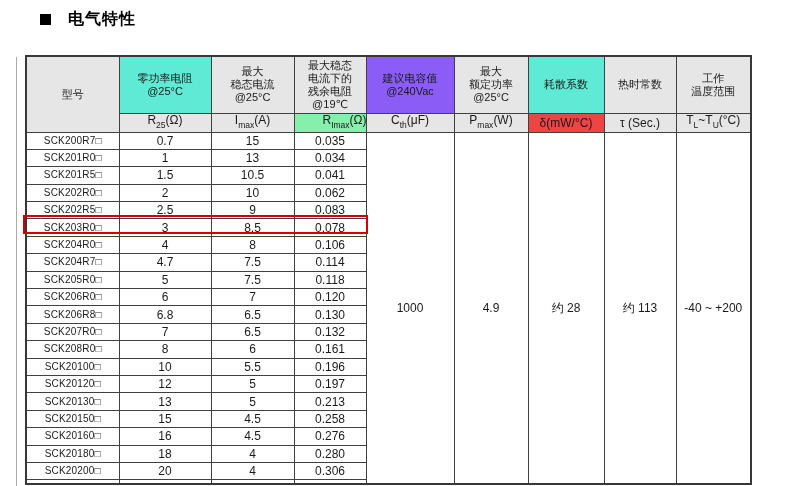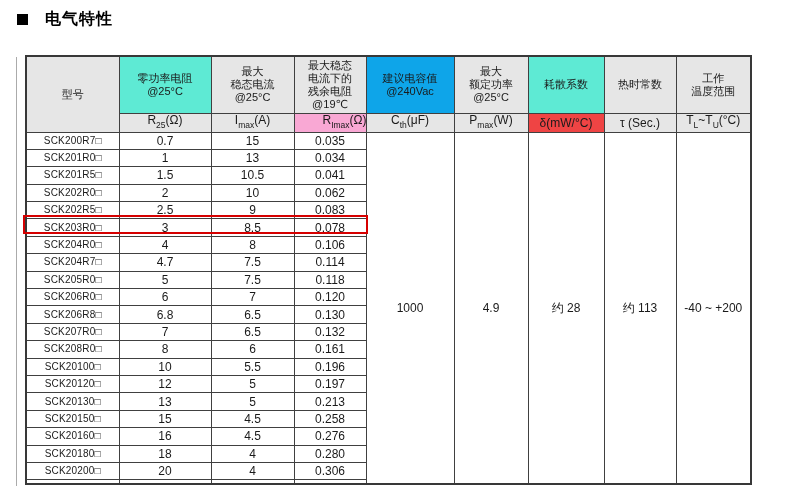--- a/index.html
+++ b/index.html
@@ -1,20 +1,20 @@
 <!DOCTYPE html>
 <html><head>
 <meta charset="utf-8">
 <style>
   * { margin:0; padding:0; box-sizing:border-box; }
   html,body { width:785px; height:486px; overflow:hidden; background:#ffffff;
     font-family:"Liberation Sans","DejaVu Sans",sans-serif; color:#1a1a1a; }
   .page { position:relative; width:785px; height:486px; background:#fff; }
 
-  .section-title-row { position:absolute; left:17px; top:9px; display:flex; align-items:center; gap:17px; }
+  .section-title-row { position:absolute; left:40px; top:9px; display:flex; align-items:center; gap:17px; }
   .bullet { width:11px; height:11px; background:#000; }
   .section-title { font-size:16px; font-weight:bold; letter-spacing:1px; color:#000; }
 
   .spec-table { position:absolute; left:25px; top:55px; border-collapse:collapse;
     table-layout:fixed; width:725px; border:2px solid #383838; }
   .spec-table td, .spec-table th { border:1px solid #404040; text-align:center;
     vertical-align:middle; overflow:hidden; }
 
   thead th { background:#e6e6e6; font-weight:normal; }
   tr.hdr-main { height:57px; }
@@ -64,34 +64,34 @@
         <th class="model-hdr" rowspan="2" style="background: rgb(230, 230, 230);">型号</th>
         <th style="background: #5eead4;">零功率电阻
 @25°C</th>
         <th style="background: rgb(230, 230, 230);">最大
 稳态电流
 @25°C</th>
         <th style="background: rgb(230, 230, 230);">最大稳态
 电流下的
 残余电阻
 @19℃</th>
-        <th style="background: #0ea5e9;">建议电容值
+        <th style="background: #8b5cf6;">建议电容值
 @240Vac</th>
         <th style="background: rgb(230, 230, 230);">最大
 额定功率
 @25°C</th>
         <th style="background: #5eead4;">耗散系数</th>
         <th style="background: rgb(230, 230, 230);">热时常数</th>
         <th style="background: rgb(230, 230, 230);">工作
 温度范围</th>
       </tr>
       <tr class="hdr-unit">
         <th style="background: rgb(230, 230, 230);">R<sub>25</sub>(Ω)</th>
         <th style="background: rgb(230, 230, 230);">I<sub>max</sub>(A)</th>
-        <th style="background: #f9a8d4; padding-left: 28px;">R<sub>Imax</sub>(Ω)</th>
+        <th style="background: #86efac; padding-left: 28px;">R<sub>Imax</sub>(Ω)</th>
         <th style="background: rgb(230, 230, 230);">C<sub>th</sub>(μF)</th>
         <th style="background: rgb(230, 230, 230);">P<sub>max</sub>(W)</th>
         <th style="background: #ef4444;">δ(mW/°C)</th>
         <th style="background: rgb(230, 230, 230);">τ (Sec.)</th>
         <th style="background: rgb(230, 230, 230);">T<sub>L</sub>~T<sub>U</sub>(°C)</th>
       </tr>
     </thead>
     <tbody>
       <tr>
         <td class="model-cell">SCK200R7□</td>

